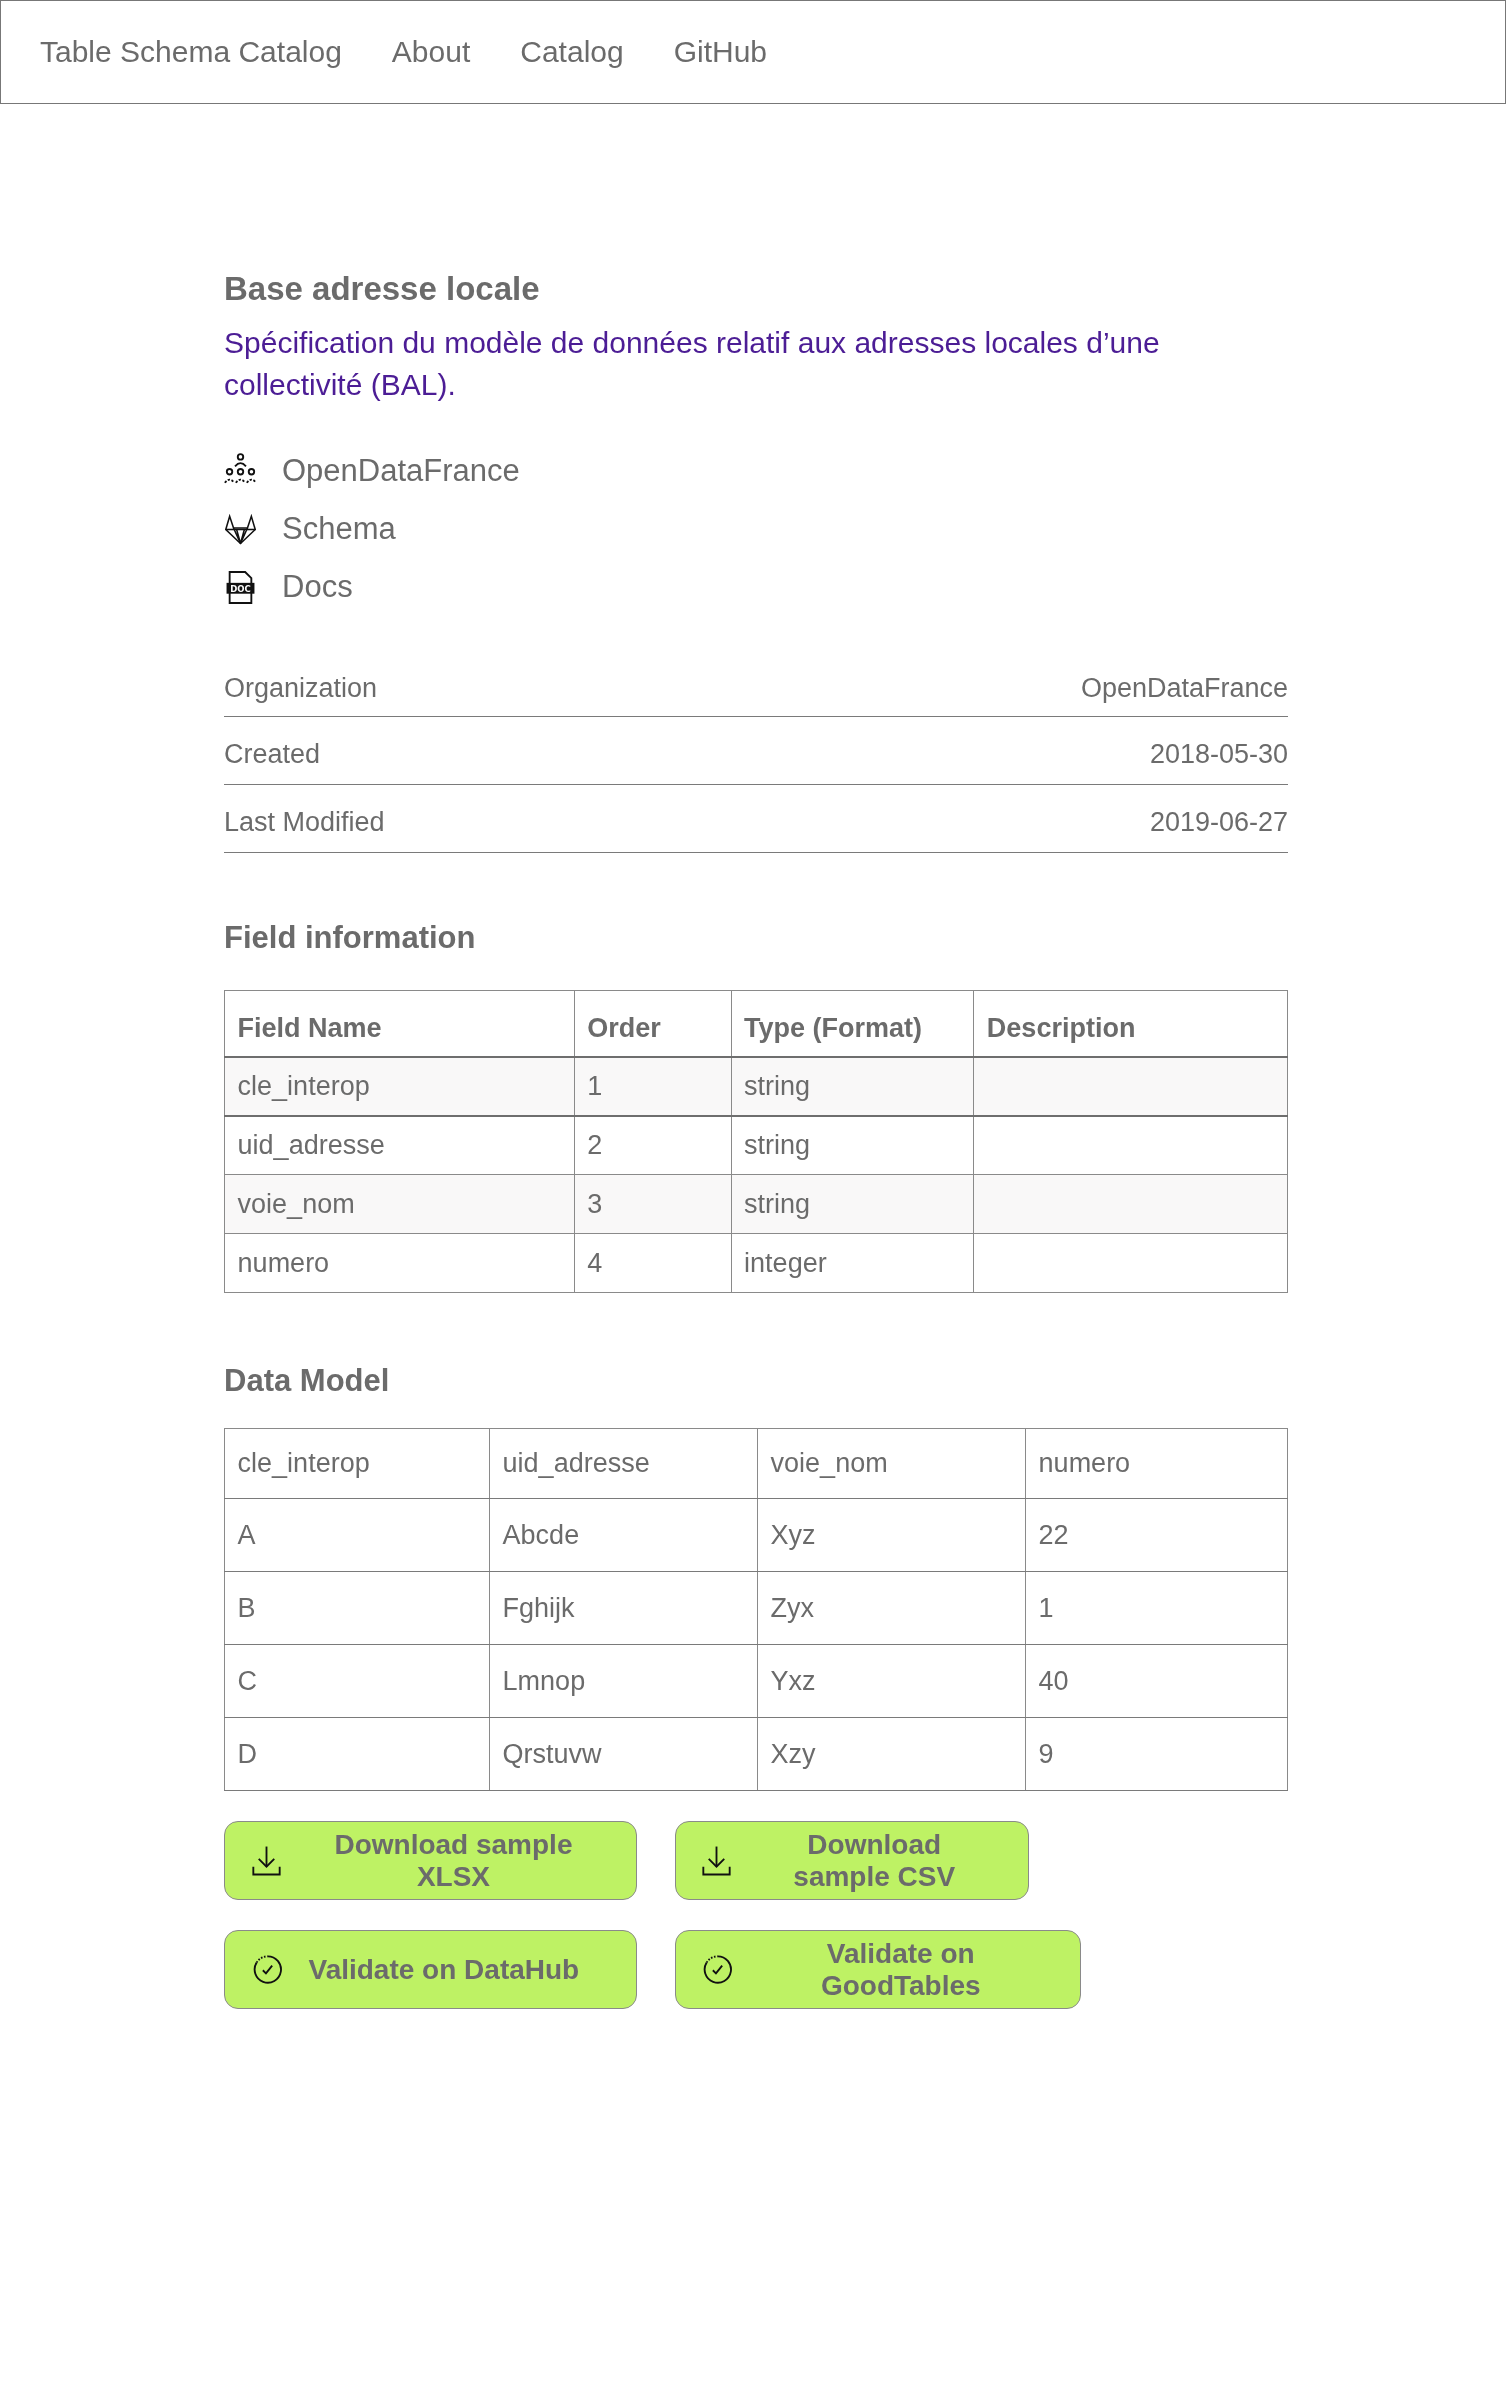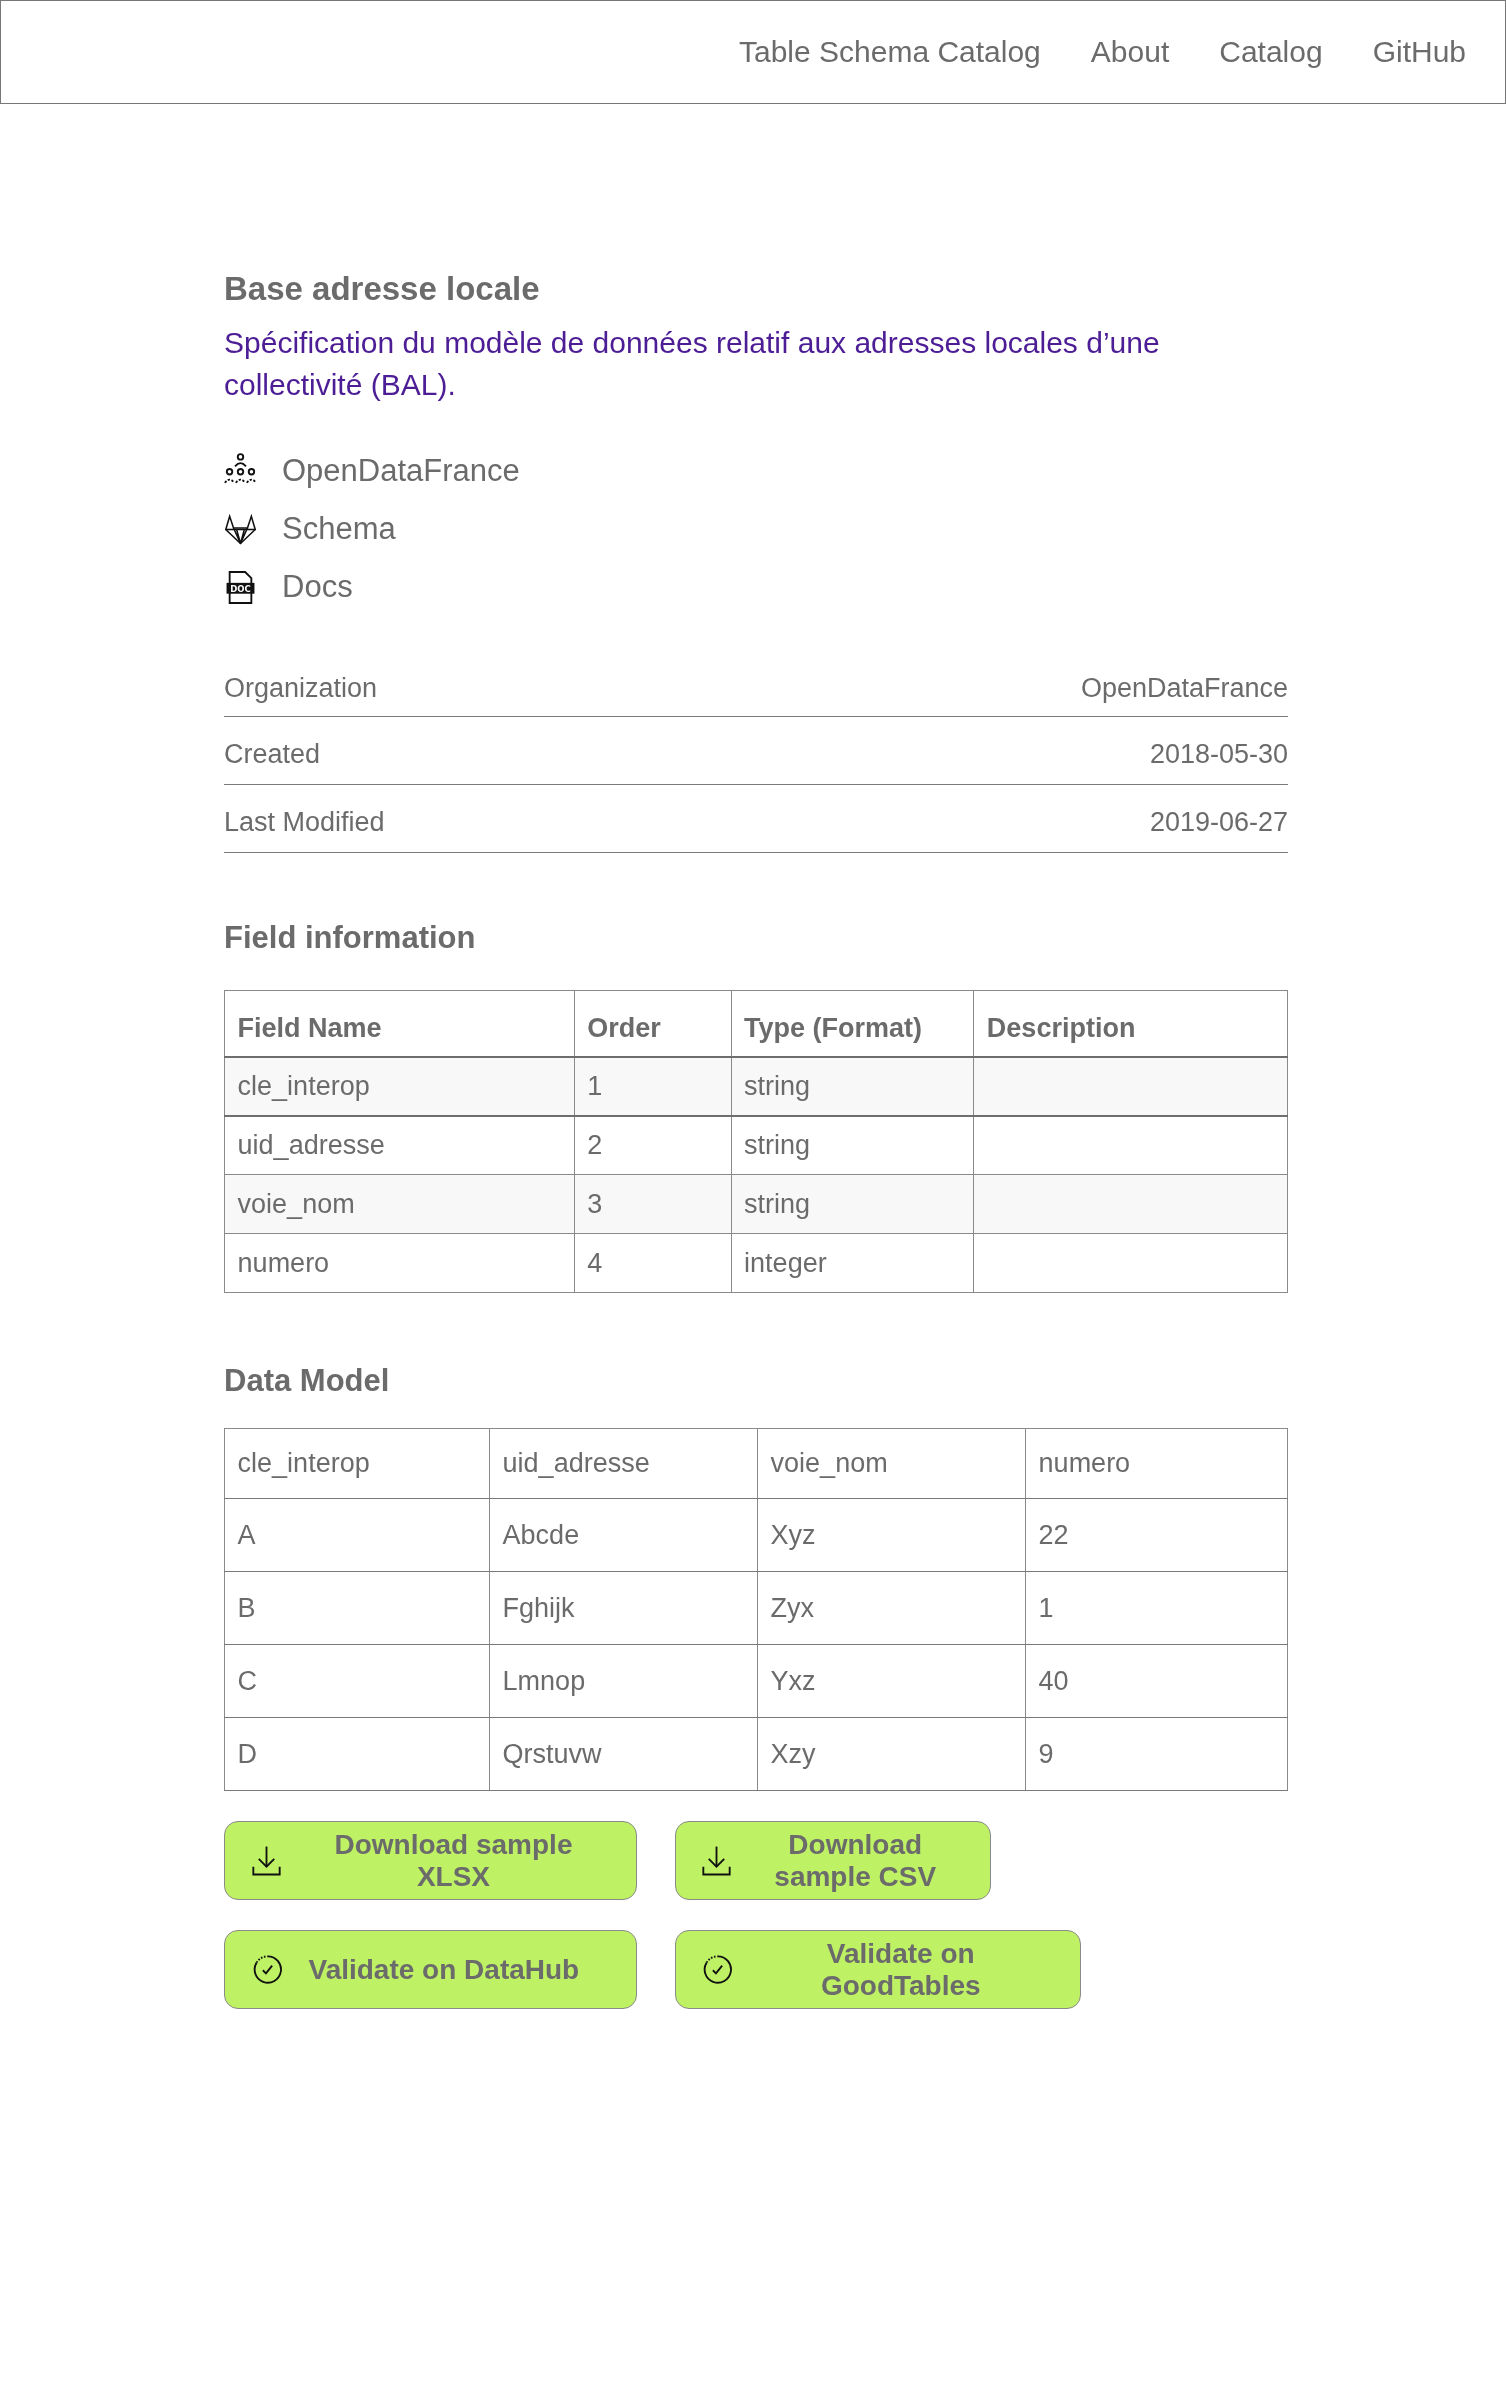--- a/index.html
+++ b/index.html
@@ -6,21 +6,21 @@
   html, body { width: 1506px; background: #ffffff; }
   body {
     font-family: "Liberation Sans", "DejaVu Sans", sans-serif;
     color: #6b6b6b;
     min-height: 2401px;
     position: relative;
   }
   .navbar {
     position: absolute; left: 0; top: 0; width: 1506px; height: 104px;
     border: 1.6px solid #777777;
-    display: flex; align-items: center; justify-content: flex-end;
+    display: flex; align-items: center; justify-content: flex-start;
     padding: 0 39px;
   }
   .brand { font-size: 30px; color: #6b6b6b; text-decoration: none; }
   .nav-links { display: flex; gap: 0; }
   .nav-link { font-size: 30px; color: #6b6b6b; text-decoration: none; margin-left: 50px; }
   .main { position: absolute; left: 224px; top: 259px; width: 1064px; }
   .title { font-size: 33px; font-weight: bold; color: #6b6b6b; height: 60px; line-height: 60px; margin-top: 0; }
   .desc { font-size: 30px; line-height: 42px; color: #4c1d95; margin-top: 3.1px; width: 1020px; }
   .links { margin-top: 36px; }
   .link-item { display: flex; align-items: center; height: 58px; font-size: 31px; color: #6b6b6b; text-decoration: none; }
@@ -210,21 +210,21 @@
     <button class="btn" style="width:413px;">
       <span class="ico">
         <svg width="31" height="31" viewBox="0 0 40 40" fill="none" stroke="#111" stroke-width="2.4">
           <path d="M20 2 V28"></path>
             <path d="M10 18 L20 28 L30 18"></path>
             <path d="M3 28 V38 H37 V28"></path>
         </svg>
       </span>
       <span>Download sample XLSX</span>
     </button>
-    <button class="btn" style="width:316px;">
+    <button class="btn" style="width:354px;">
       <span class="ico">
         <svg width="31" height="31" viewBox="0 0 40 40" fill="none" stroke="#111" stroke-width="2.4">
           <path d="M20 2 V28"></path>
             <path d="M10 18 L20 28 L30 18"></path>
             <path d="M3 28 V38 H37 V28"></path>
         </svg>
       </span>
       <span>Download sample CSV</span>
     </button>
   </div>

